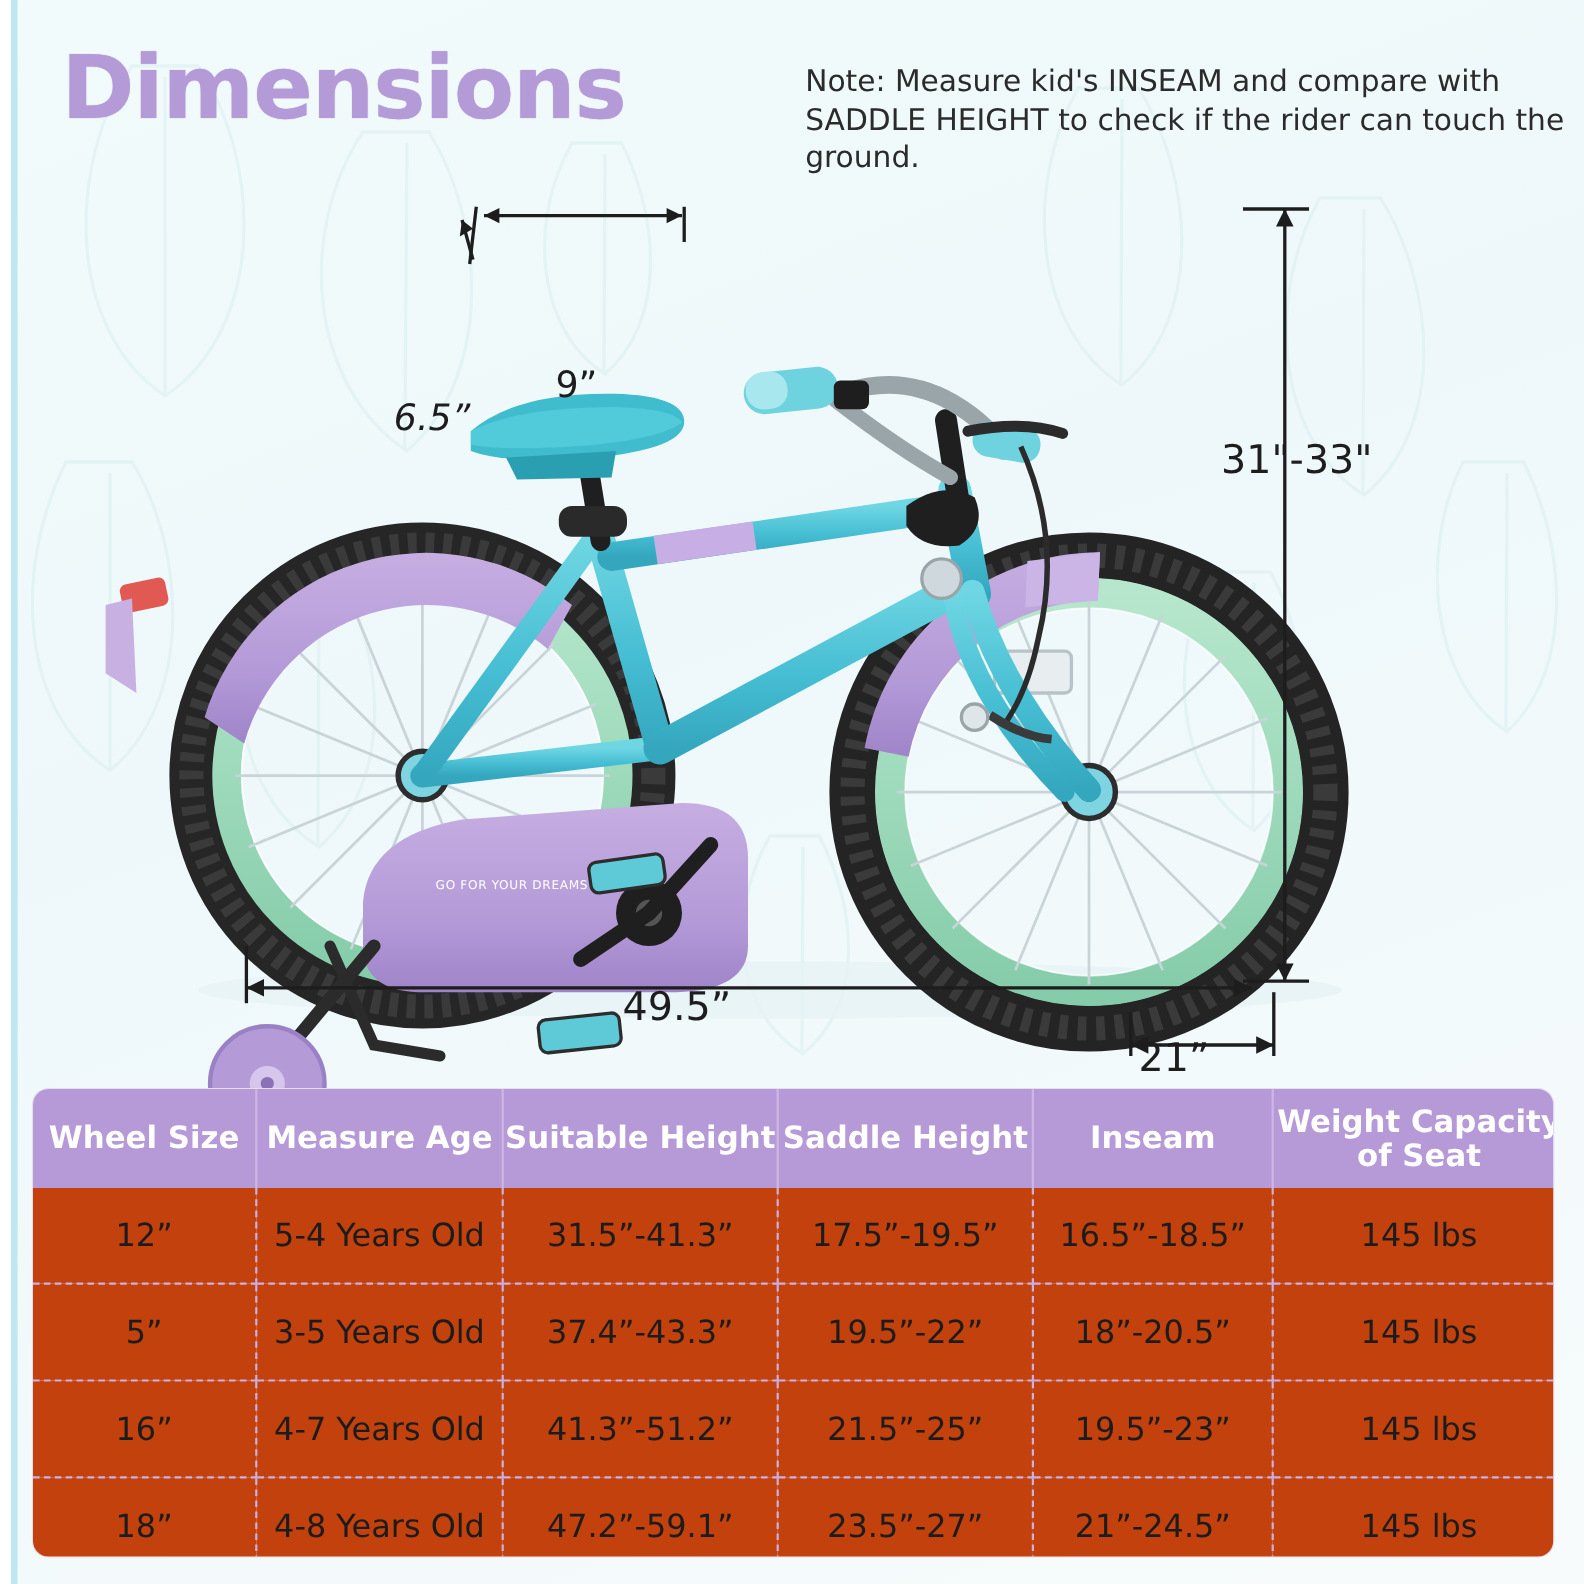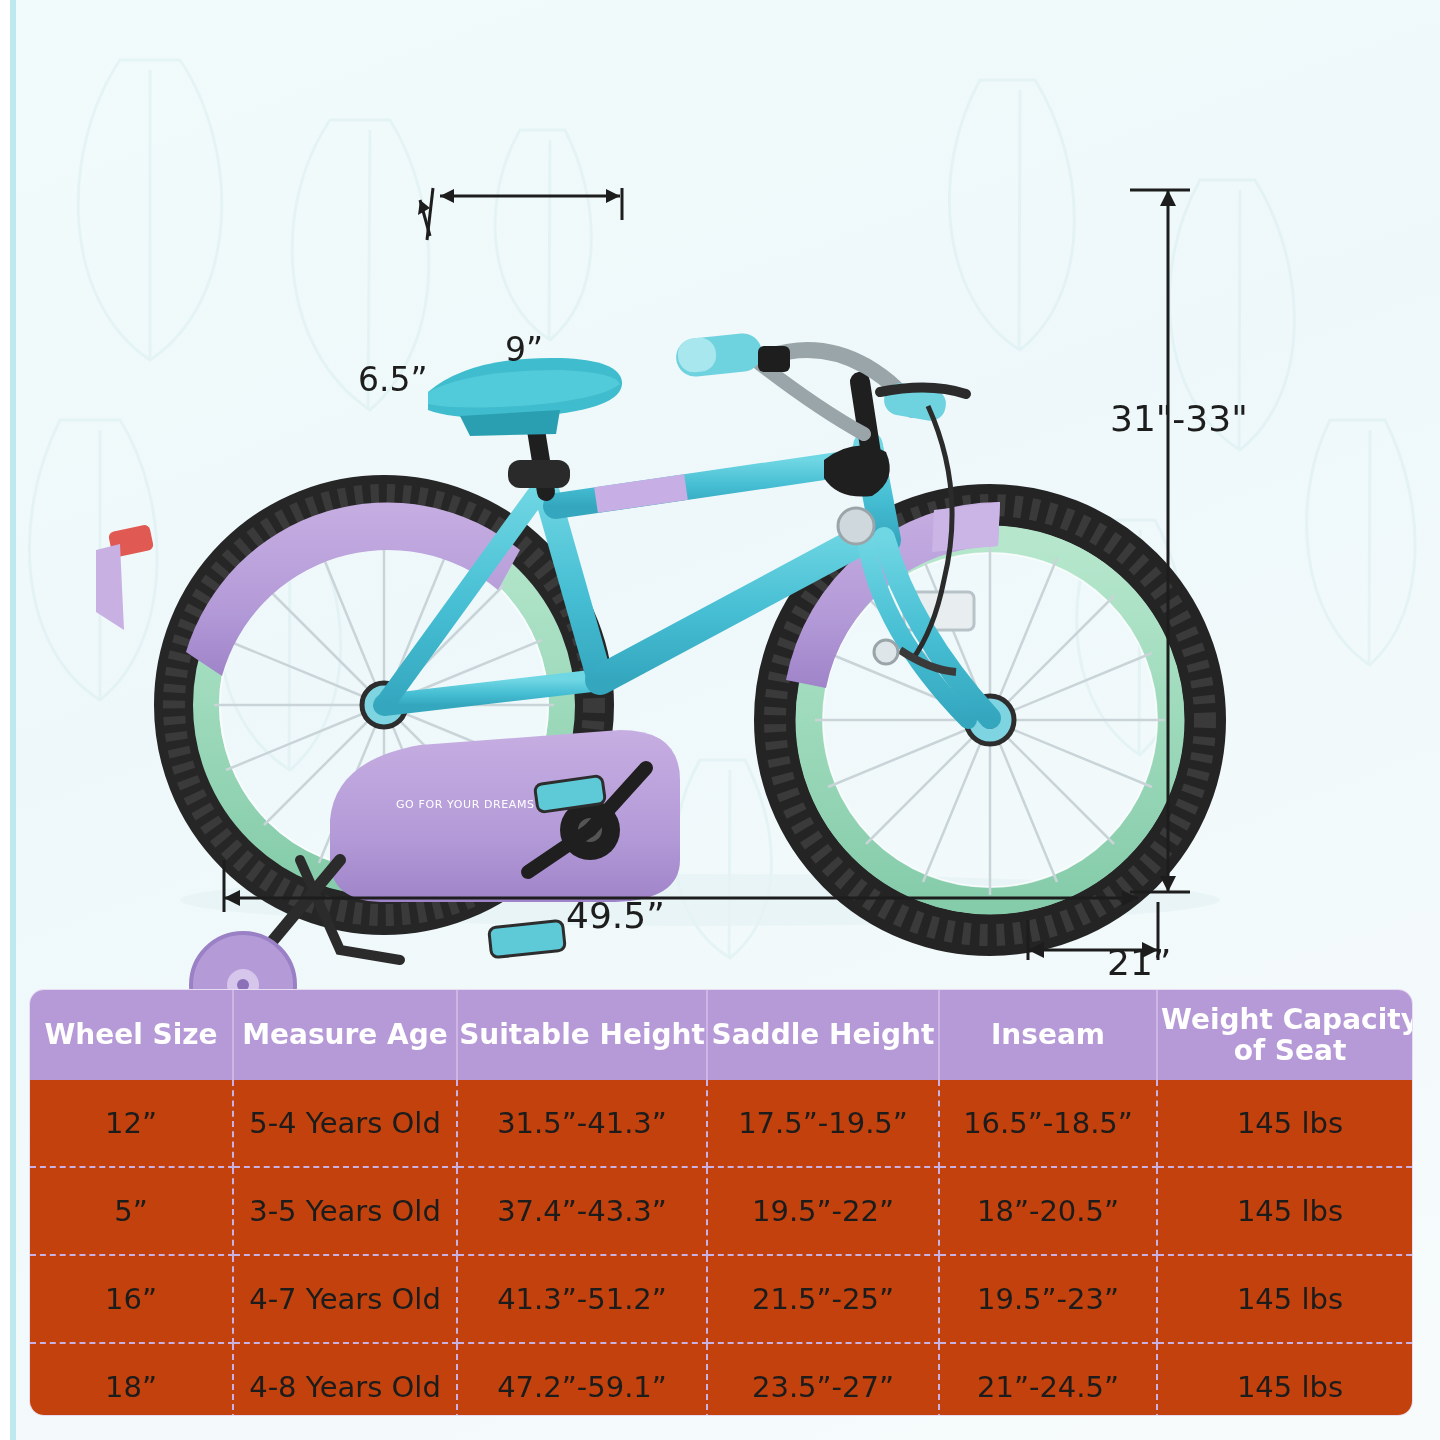--- a/index.html
+++ b/index.html
@@ -166,20 +166,24 @@
       <path d="M520 130 C 480 200, 487 300, 550 340 C 605 293, 600 200, 565 130 Z"></path>
       <path d="M550 140 L549 340"></path>
       <path d="M700 760 C 660 830, 667 920, 730 958 C 785 913, 780 830, 745 760 Z"></path>
       <path d="M730 770 L729 958"></path>
     </g>
   </svg>
 
   <div class="left-accent"></div>
   <div class="left-accent white"></div>
 
+  <div class="header">
+    <div class="title">Dimensions</div>
+    <div class="note">Note: Measure kid's INSEAM and compare with SADDLE HEIGHT to check if the rider can touch the ground.</div>
+  </div>
 
   <div class="illus">
 
     <svg width="1440" height="830" viewBox="0 0 1440 830">
       <defs>
         <linearGradient id="tealGrad" x1="0" y1="0" x2="0" y2="1">
           <stop offset="0%" stop-color="#6fd6e3"></stop>
           <stop offset="55%" stop-color="#46bed3"></stop>
           <stop offset="100%" stop-color="#34a7bf"></stop>
         </linearGradient>
@@ -361,24 +365,24 @@
 
         <path d="M1028 790 L1158 790"></path>
         <path d="M1028 790 l16 -8 0 16 z" fill="#1d1d1d" stroke="none"></path>
         <path d="M1158 790 l-16 -8 0 16 z" fill="#1d1d1d" stroke="none"></path>
         <path d="M1028 760 L1028 800"></path>
         <path d="M1158 742 L1158 800"></path>
       </g>
     </svg>
 
     <div class="dim-label" style="left:505px; top:170px;">9”</div>
-    <div class="dim-label" style="left:358px; top:200px;">6.5”</div>
+    <div class="dim-label" style="left:358px; top:200px;font-style:italic;">6.5”</div>
     <div class="dim-label big" style="left:1110px; top:238px;">31"-33"</div>
     <div class="dim-label big" style="left:530px; top:735px;margin-left:36px;">49.5”</div>
-    <div class="dim-label big" style="left:1107px; top:782px;">21”</div>
+    <div class="dim-label big" style="left:1035px; top:782px;">21”</div>
   </div>
 
   <div class="table-wrap">
     <table class="spec">
       <thead>
         <tr>
           <th style="width:202px">Wheel Size</th>
           <th style="width:222px">Measure Age</th>
           <th style="width:248px">Suitable Height</th>
           <th style="width:230px">Saddle Height</th>

